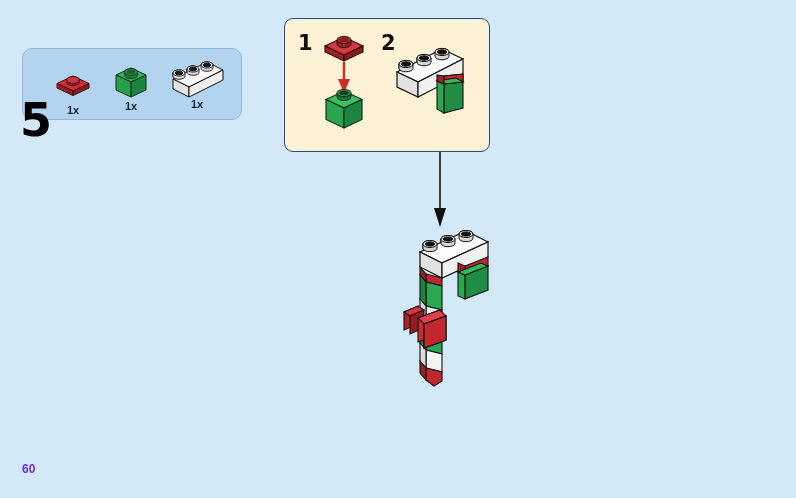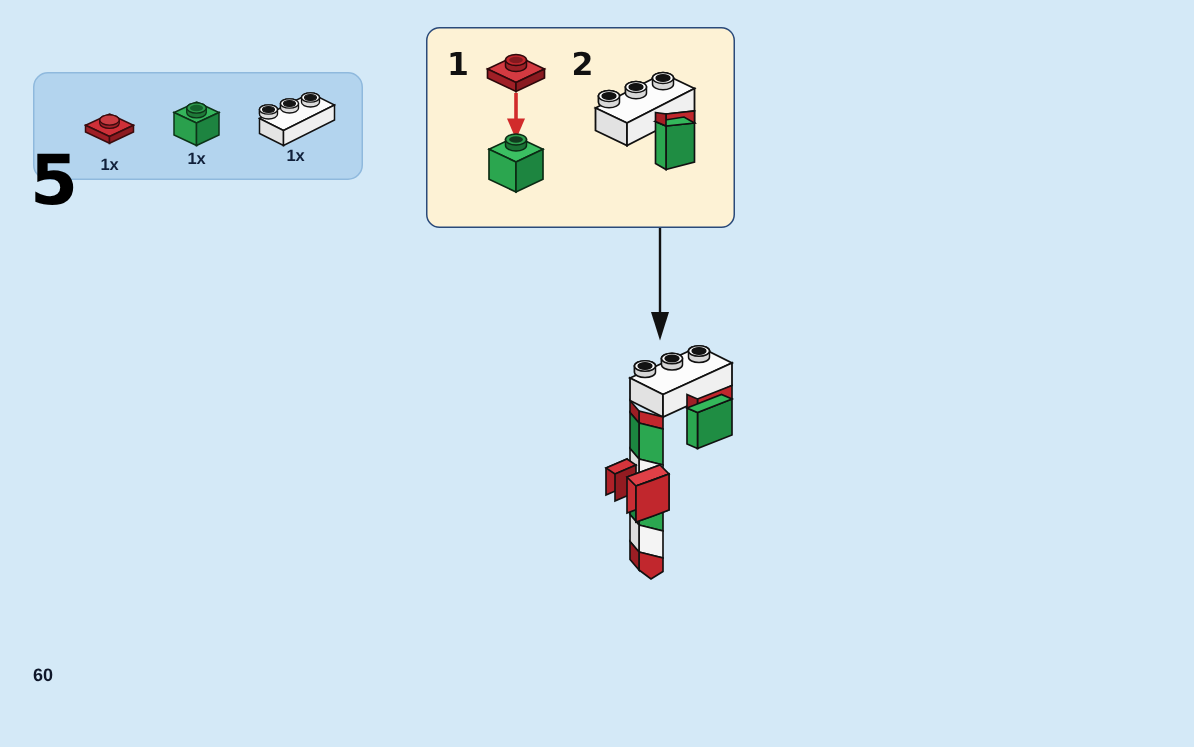--- a/index.html
+++ b/index.html
@@ -101,24 +101,24 @@
     left: 396px;
     top: 224px;
     width: 120px;
     height: 180px;
   }
 
   
   #page-number {
     position: absolute;
     left: 22px;
-    top: 443px;
+    top: 462px;
     font-size: 12px;
     font-weight: bold;
-    color: #0f172a;
+    color: #6d28d9;
   }
 
   svg { display: block; overflow: visible; }
 </style>
 </head>
 <body>
 
 <div id="page">
 
   <div id="parts-box">

